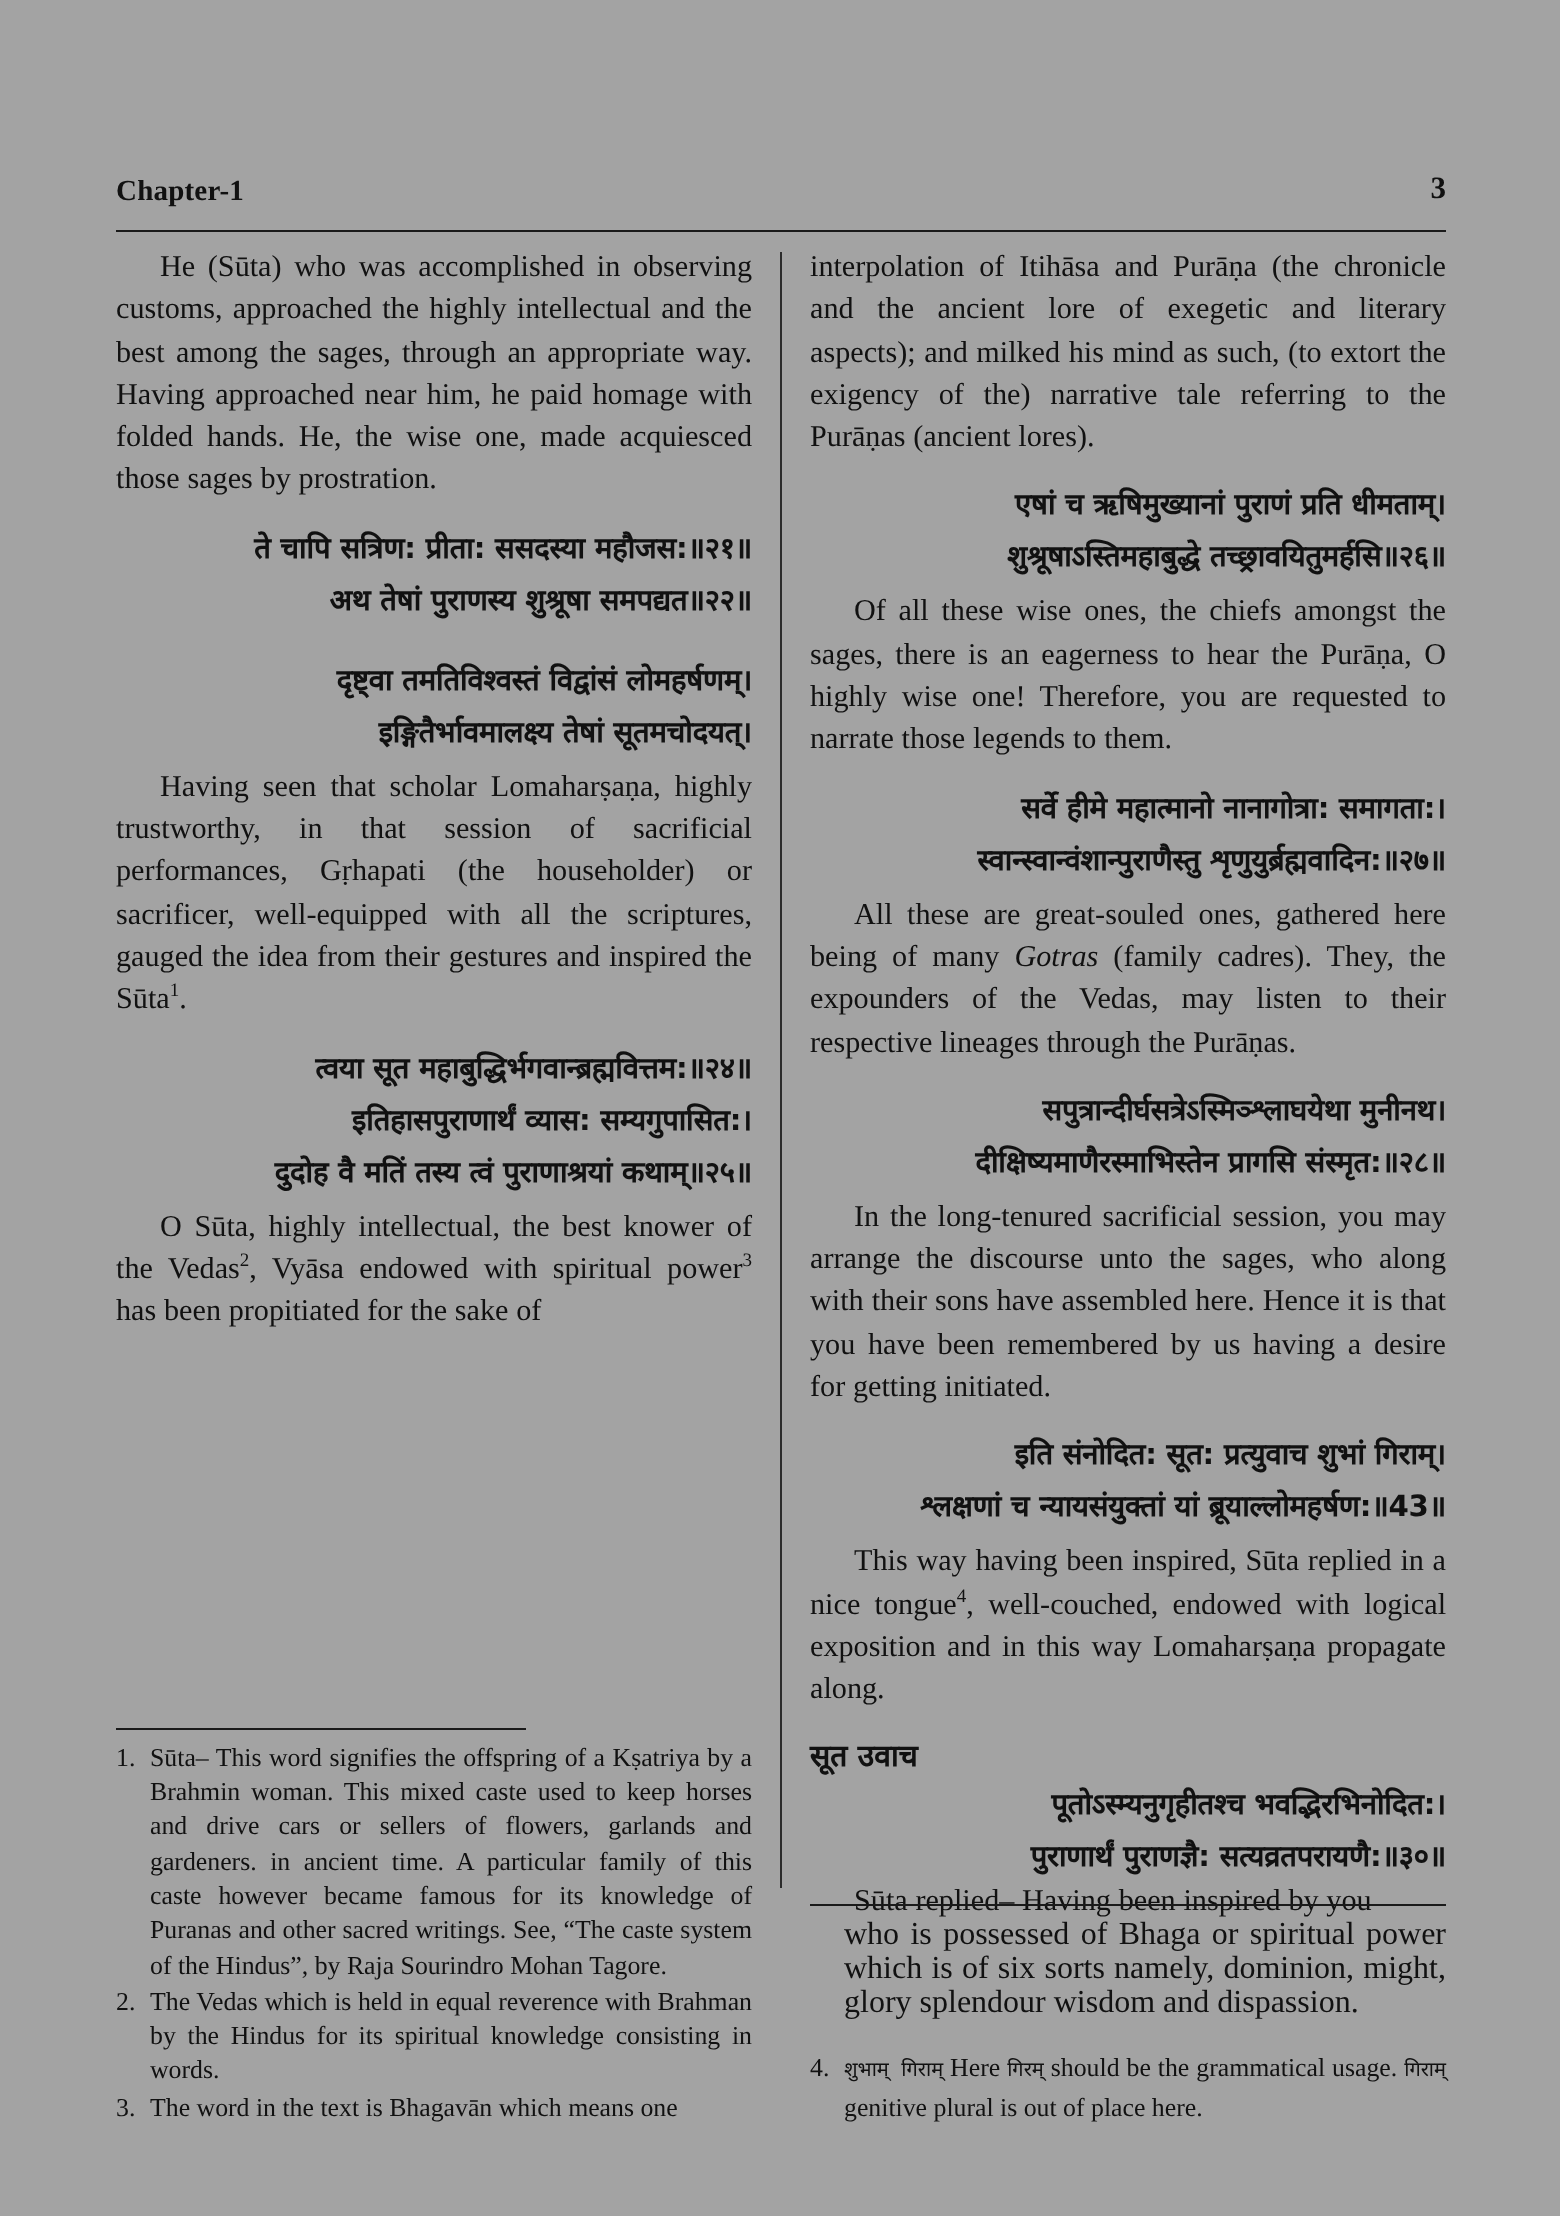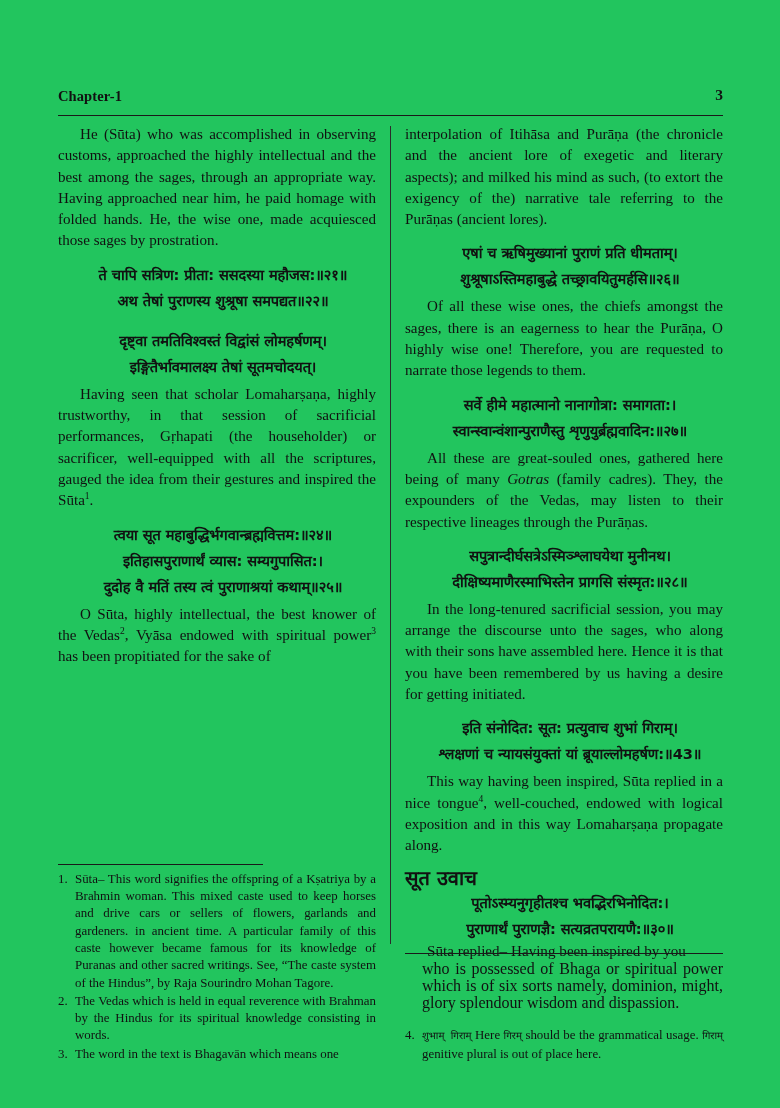--- a/index.html
+++ b/index.html
@@ -9,21 +9,21 @@
   }
   body {
     font-family: "Liberation Serif", "DejaVu Serif", serif;
     color: #111111;
   }
   #page {
     position: relative;
     width: 780px;
     height: 1108px;
     margin: 0 auto;
-    background: #22c55e;
+    background: #a3a3a3;
     overflow: hidden;
   }
 
   
   #runhead {
     position: absolute;
     left: 58px;
     top: 88px;
     width: 665px;
     height: 22px;
@@ -91,31 +91,31 @@
     text-indent: 0;
     word-spacing: 0.1px;
   }
   p.eng.indent { text-indent: 22px; }
 
   p.san {
     margin: 6px 0 0 0;
     font-family: "DejaVu Sans", "Liberation Sans", sans-serif;
     font-size: 14.6px;
     line-height: 24px;
-    text-align: center;
+    text-align: right;
     padding-left: 12px;
     font-weight: 600;
     letter-spacing: -0.1px;
   }
   p.san.tight { margin-top: 2px; }
 
   h3.sanhead {
     margin: 10px 0 2px 0;
     font-family: "DejaVu Sans", "Liberation Sans", sans-serif;
-    font-size: 20px;
+    font-size: 15px;
     font-weight: 700;
     line-height: 22px;
     padding-left: 0;
   }
 
   .gap-s { height: 5px; }
 
   sup.fn {
     font-size: 9.5px;
     vertical-align: super;

